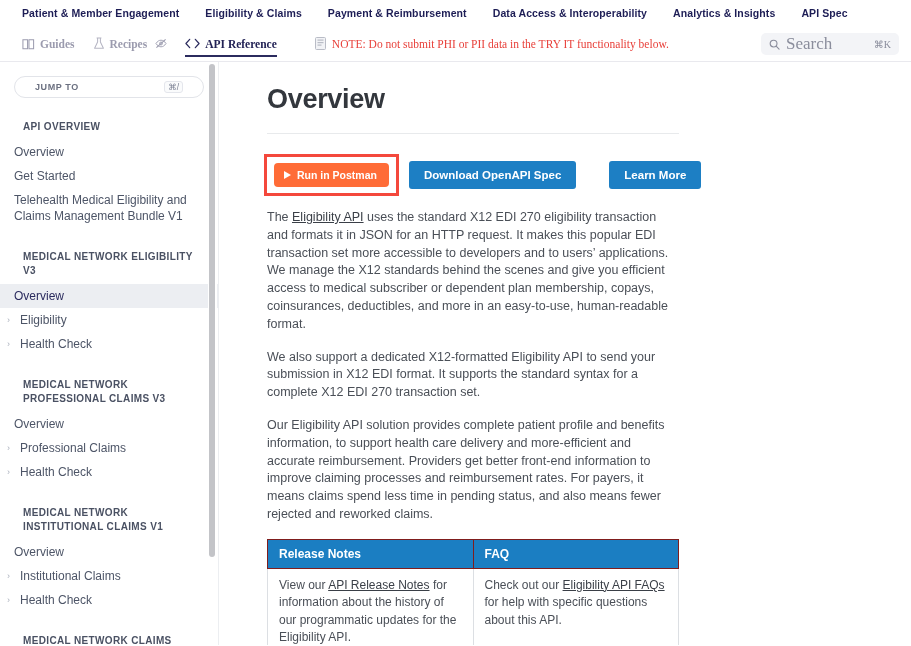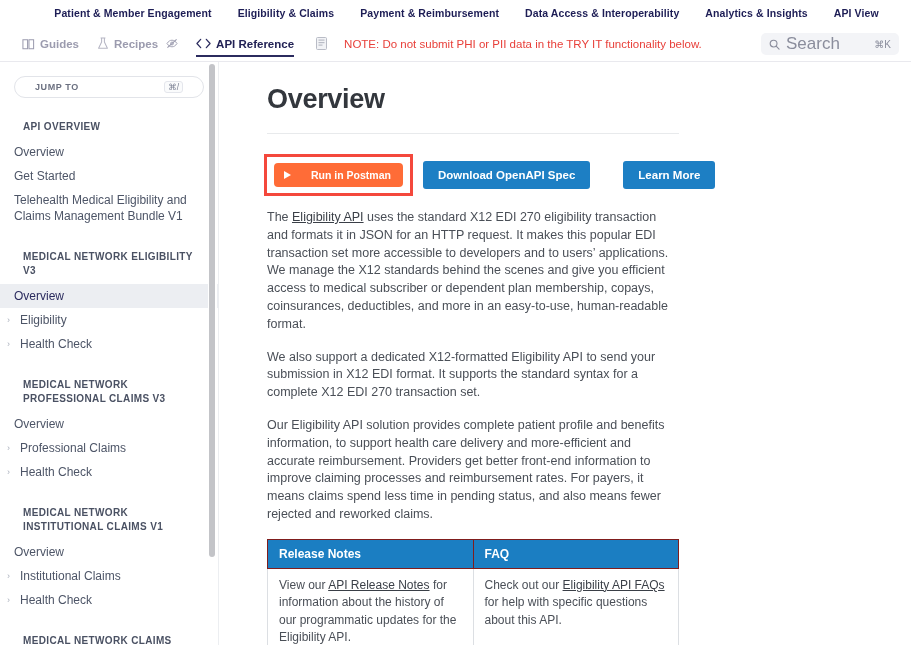--- a/index.html
+++ b/index.html
@@ -13,40 +13,40 @@
   }
 
   
   #top-nav {
     height: 26px;
     background: #ffffff;
     display: flex;
     align-items: center;
     padding-left: 22px;
     gap: 26px;
-    justify-content: center;
   }
   .top-nav-item {
     font-size: 10.5px;
     font-weight: bold;
     color: #1d1d55;
     letter-spacing: 0.1px;
     white-space: nowrap;
     cursor: pointer;
   }
 
   
   #tab-bar {
     height: 36px;
     background: #ffffff;
     border-bottom: 1px solid #e9e9ee;
     display: flex;
     align-items: center;
     padding-left: 22px;
     position: relative;
+    font-family: Liberation Serif, serif;
   }
   .tab {
     display: flex;
     align-items: center;
     gap: 5px;
     margin-right: 18px;
     font-size: 11.5px;
     font-weight: bold;
     color: #9b9bae;
     height: 36px;
@@ -60,22 +60,22 @@
     left: 0; right: 0; bottom: 5px;
     height: 2px;
     background: #2b2b5e;
   }
   .tab .ti { display: inline-flex; align-items: center; }
   .eye-slash { margin-left: 3px; display: inline-flex; align-items: center; }
 
   #note-wrap {
     display: flex;
     align-items: center;
-    gap: 17px;
-    margin-left: 4px;
+    gap: 6px;
+    margin-left: 20px;
   }
   #note-text {
     font-size: 11.5px;
     color: #e8403a;
     white-space: nowrap;
   }
 
   #search-box {
     position: absolute;
     right: 12px;
@@ -246,21 +246,21 @@
   #btn-postman {
     background: #ff6c37;
     color: #ffffff;
     border: none;
     border-radius: 4px;
     font-size: 10.5px;
     font-weight: bold;
     padding: 6px 12px 6px 10px;
     display: inline-flex;
     align-items: center;
-    gap: 20px;
+    gap: 6px;
     cursor: pointer;
     font-family: "Liberation Sans", sans-serif;
     white-space: nowrap;
   }
   .play-tri {
     width: 0; height: 0;
     border-left: 7px solid #ffffff;
     border-top: 4.5px solid transparent;
     border-bottom: 4.5px solid transparent;
   }
@@ -320,21 +320,21 @@
 </style>
 </head>
 <body>
 
 <div id="top-nav">
     <div class="top-nav-item">Patient &amp; Member Engagement</div>
     <div class="top-nav-item">Eligibility &amp; Claims</div>
     <div class="top-nav-item">Payment &amp; Reimbursement</div>
     <div class="top-nav-item">Data Access &amp; Interoperability</div>
     <div class="top-nav-item">Analytics &amp; Insights</div>
-    <div class="top-nav-item">API View</div>
+    <div class="top-nav-item">API Spec</div>
   </div>
 
 <div id="tab-bar">
   <div id="tabs-host" style="display:flex;align-items:center;">
       <div class="tab">
         <span class="ti">
           <svg width="13" height="12" viewBox="0 0 14 12">
             <path d="M1 1.5h5v9.5H1z" fill="none" stroke="#9b9bae" stroke-width="1.1"></path>
             <path d="M7.5 1.5h5v9.5h-5z" fill="none" stroke="#9b9bae" stroke-width="1.1"></path>
           </svg>

